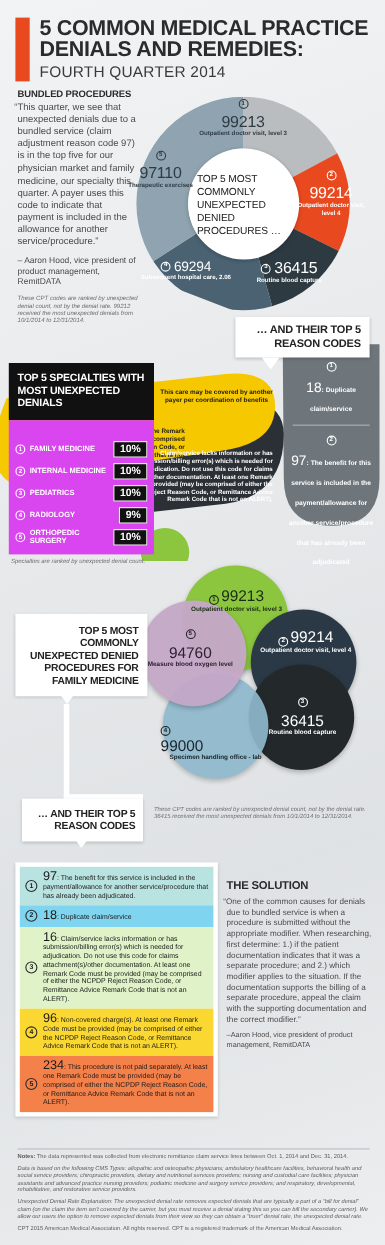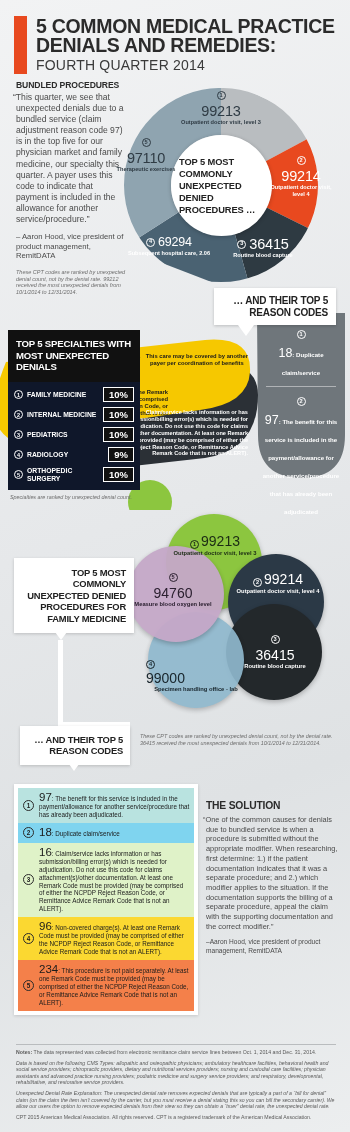--- a/index.html
+++ b/index.html
@@ -27,21 +27,21 @@
   .note-italic { font-size:5.5px; line-height:6.6px; font-style:italic; color:#6d6d6d; margin-top:8px; }
 
   
   .donut { position:absolute; left:113px; top:88px; width:236px; height:195px; }
   .donut svg { position:absolute; left:0; top:0; }
   .donut-center {
     position:absolute; left:58px; top:47px; width:101px; height:101px;
     border-radius:50%; background:#ffffff; box-shadow:0 1px 4px rgba(0,0,0,.22);
     display:flex; align-items:center; justify-content:center;
   }
-  .donut-center span { font-weight:bold; font-size:9.3px; line-height:12px; color:#222; letter-spacing:-0.1px; padding:0 8px; }
+  .donut-center span { font-weight:normal; font-size:9.3px; line-height:12px; color:#222; letter-spacing:-0.1px; padding:0 8px; }
   .lbl { position:absolute; text-align:center; }
   .lbl .num { font-size:14.5px; line-height:14px; letter-spacing:-0.2px; }
   .lbl .num.sm { font-size:12.5px; }
   .lbl .dsc { font-size:5.6px; line-height:6.6px; font-weight:bold; margin-top:1px; }
   .circ {
     display:inline-flex; align-items:center; justify-content:center;
     width:9px; height:9px; border-radius:50%; border:1px solid currentColor;
     font-size:5.6px; line-height:1; font-weight:bold; vertical-align:middle;
   }
   .dark { color:#2f3b44; }
@@ -60,21 +60,21 @@
   .rc-item .t { font-size:6.1px; line-height:7.4px; font-weight:bold; }
   .rc-sep { height:1px; background:rgba(255,255,255,.45); margin:2px 8px; }
 
   .yellow-txt { position:absolute; color:#1b1b1b; }
   .yellow-txt .n { font-size:12.5px; line-height:13px; }
   .yellow-txt .t { font-size:5.8px; line-height:7px; font-weight:bold; }
 
   
   .spec { position:absolute; left:8px; top:330px; width:132px; }
   .spec-head { background:#111; color:#fff; font-weight:bold; font-size:9.6px; line-height:11.6px; padding:8px 8px 9px; letter-spacing:-0.2px; }
-  .spec-body { background:#0f172a; padding:3px 5px 5px; }
+  .spec-body { background:#d946ef; padding:17px 5px 5px; }
   .spec-row { display:flex; align-items:center; gap:4px; padding:2.5px 1px; }
   .spec-row .sc { flex:0 0 auto; width:9px;height:9px;border-radius:50%;border:1px solid #fff; color:#fff; font-size:5.5px; display:flex;align-items:center;justify-content:center; font-weight:bold;}
   .spec-row .sn { flex:1; color:#fff; font-weight:bold; font-size:6.8px; line-height:7.6px; }
   .spec-row .sp { flex:0 0 auto; background:#111; color:#fff; font-weight:bold; font-size:9.5px; padding:1px 5px; border:1px solid #fff; }
   .spec-note { font-size:5.4px; font-style:italic; color:#6d6d6d; margin-top:4px; padding-left:2px; }
 
   
   .fam { position:absolute; left:120px; top:512px; width:230px; height:200px; }
   .bub { position:absolute; border-radius:50%; box-shadow:0 2px 5px rgba(0,0,0,.25); }
   .fam-lbl { position:absolute; text-align:center; }

